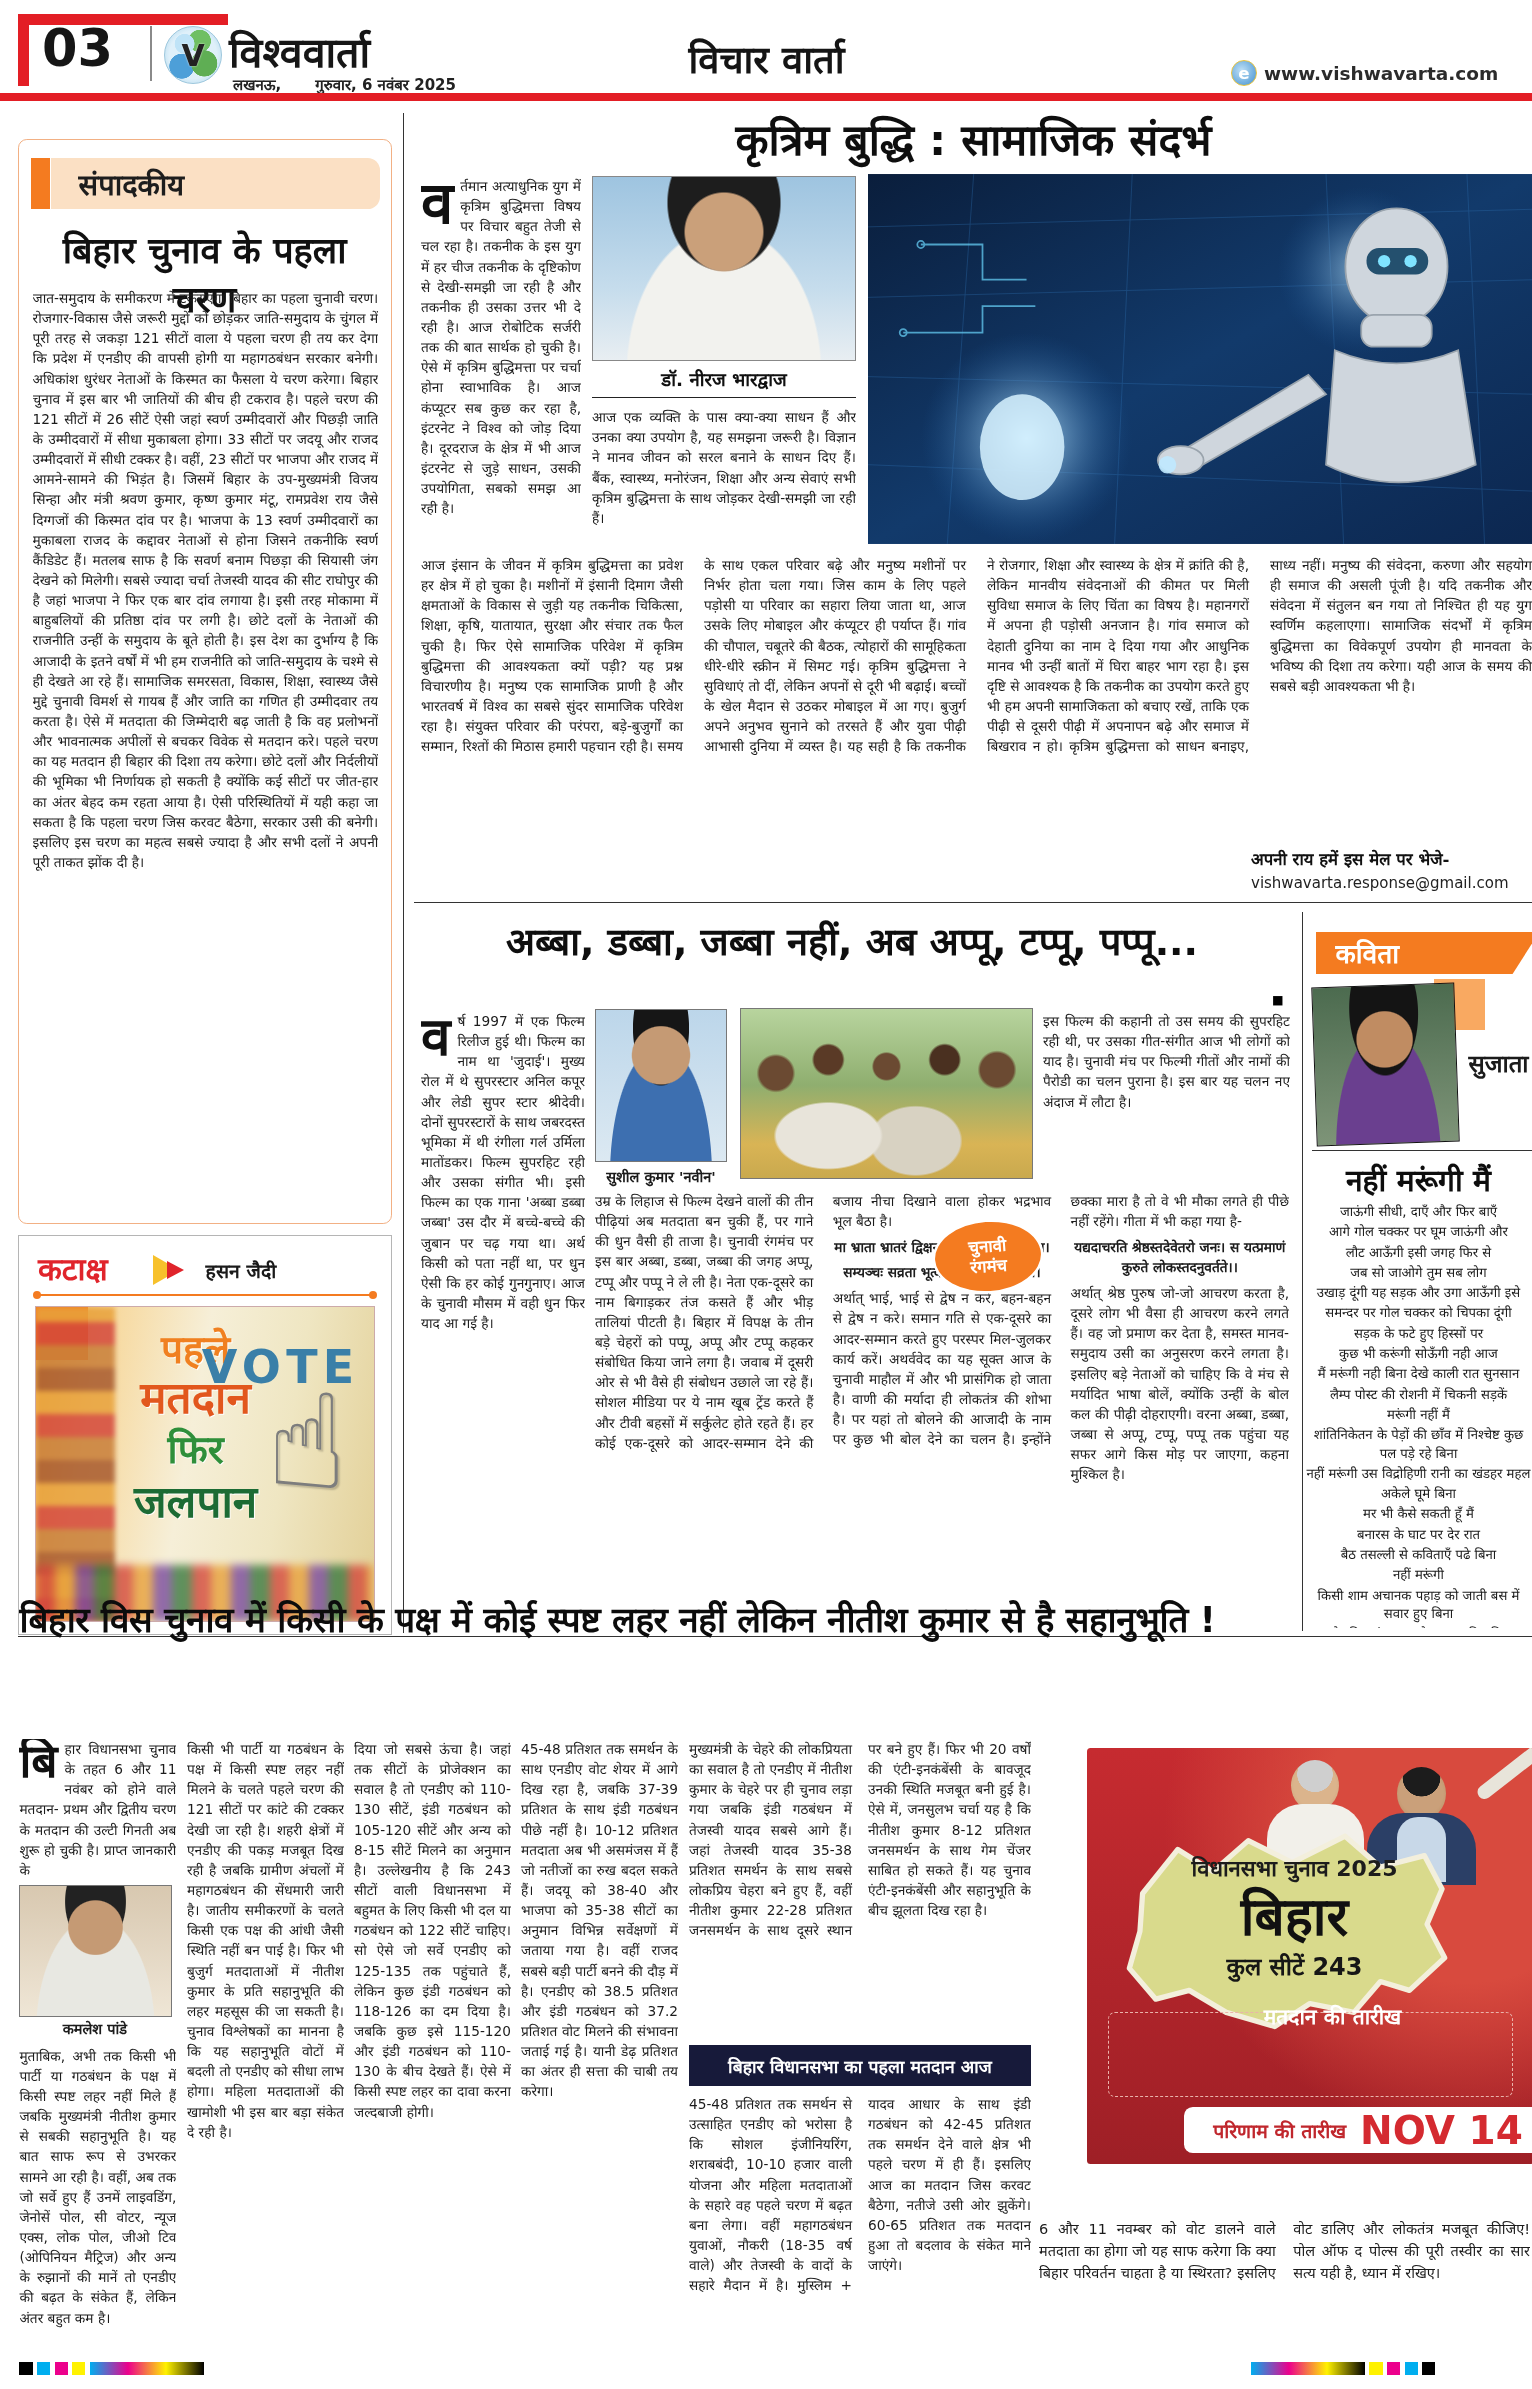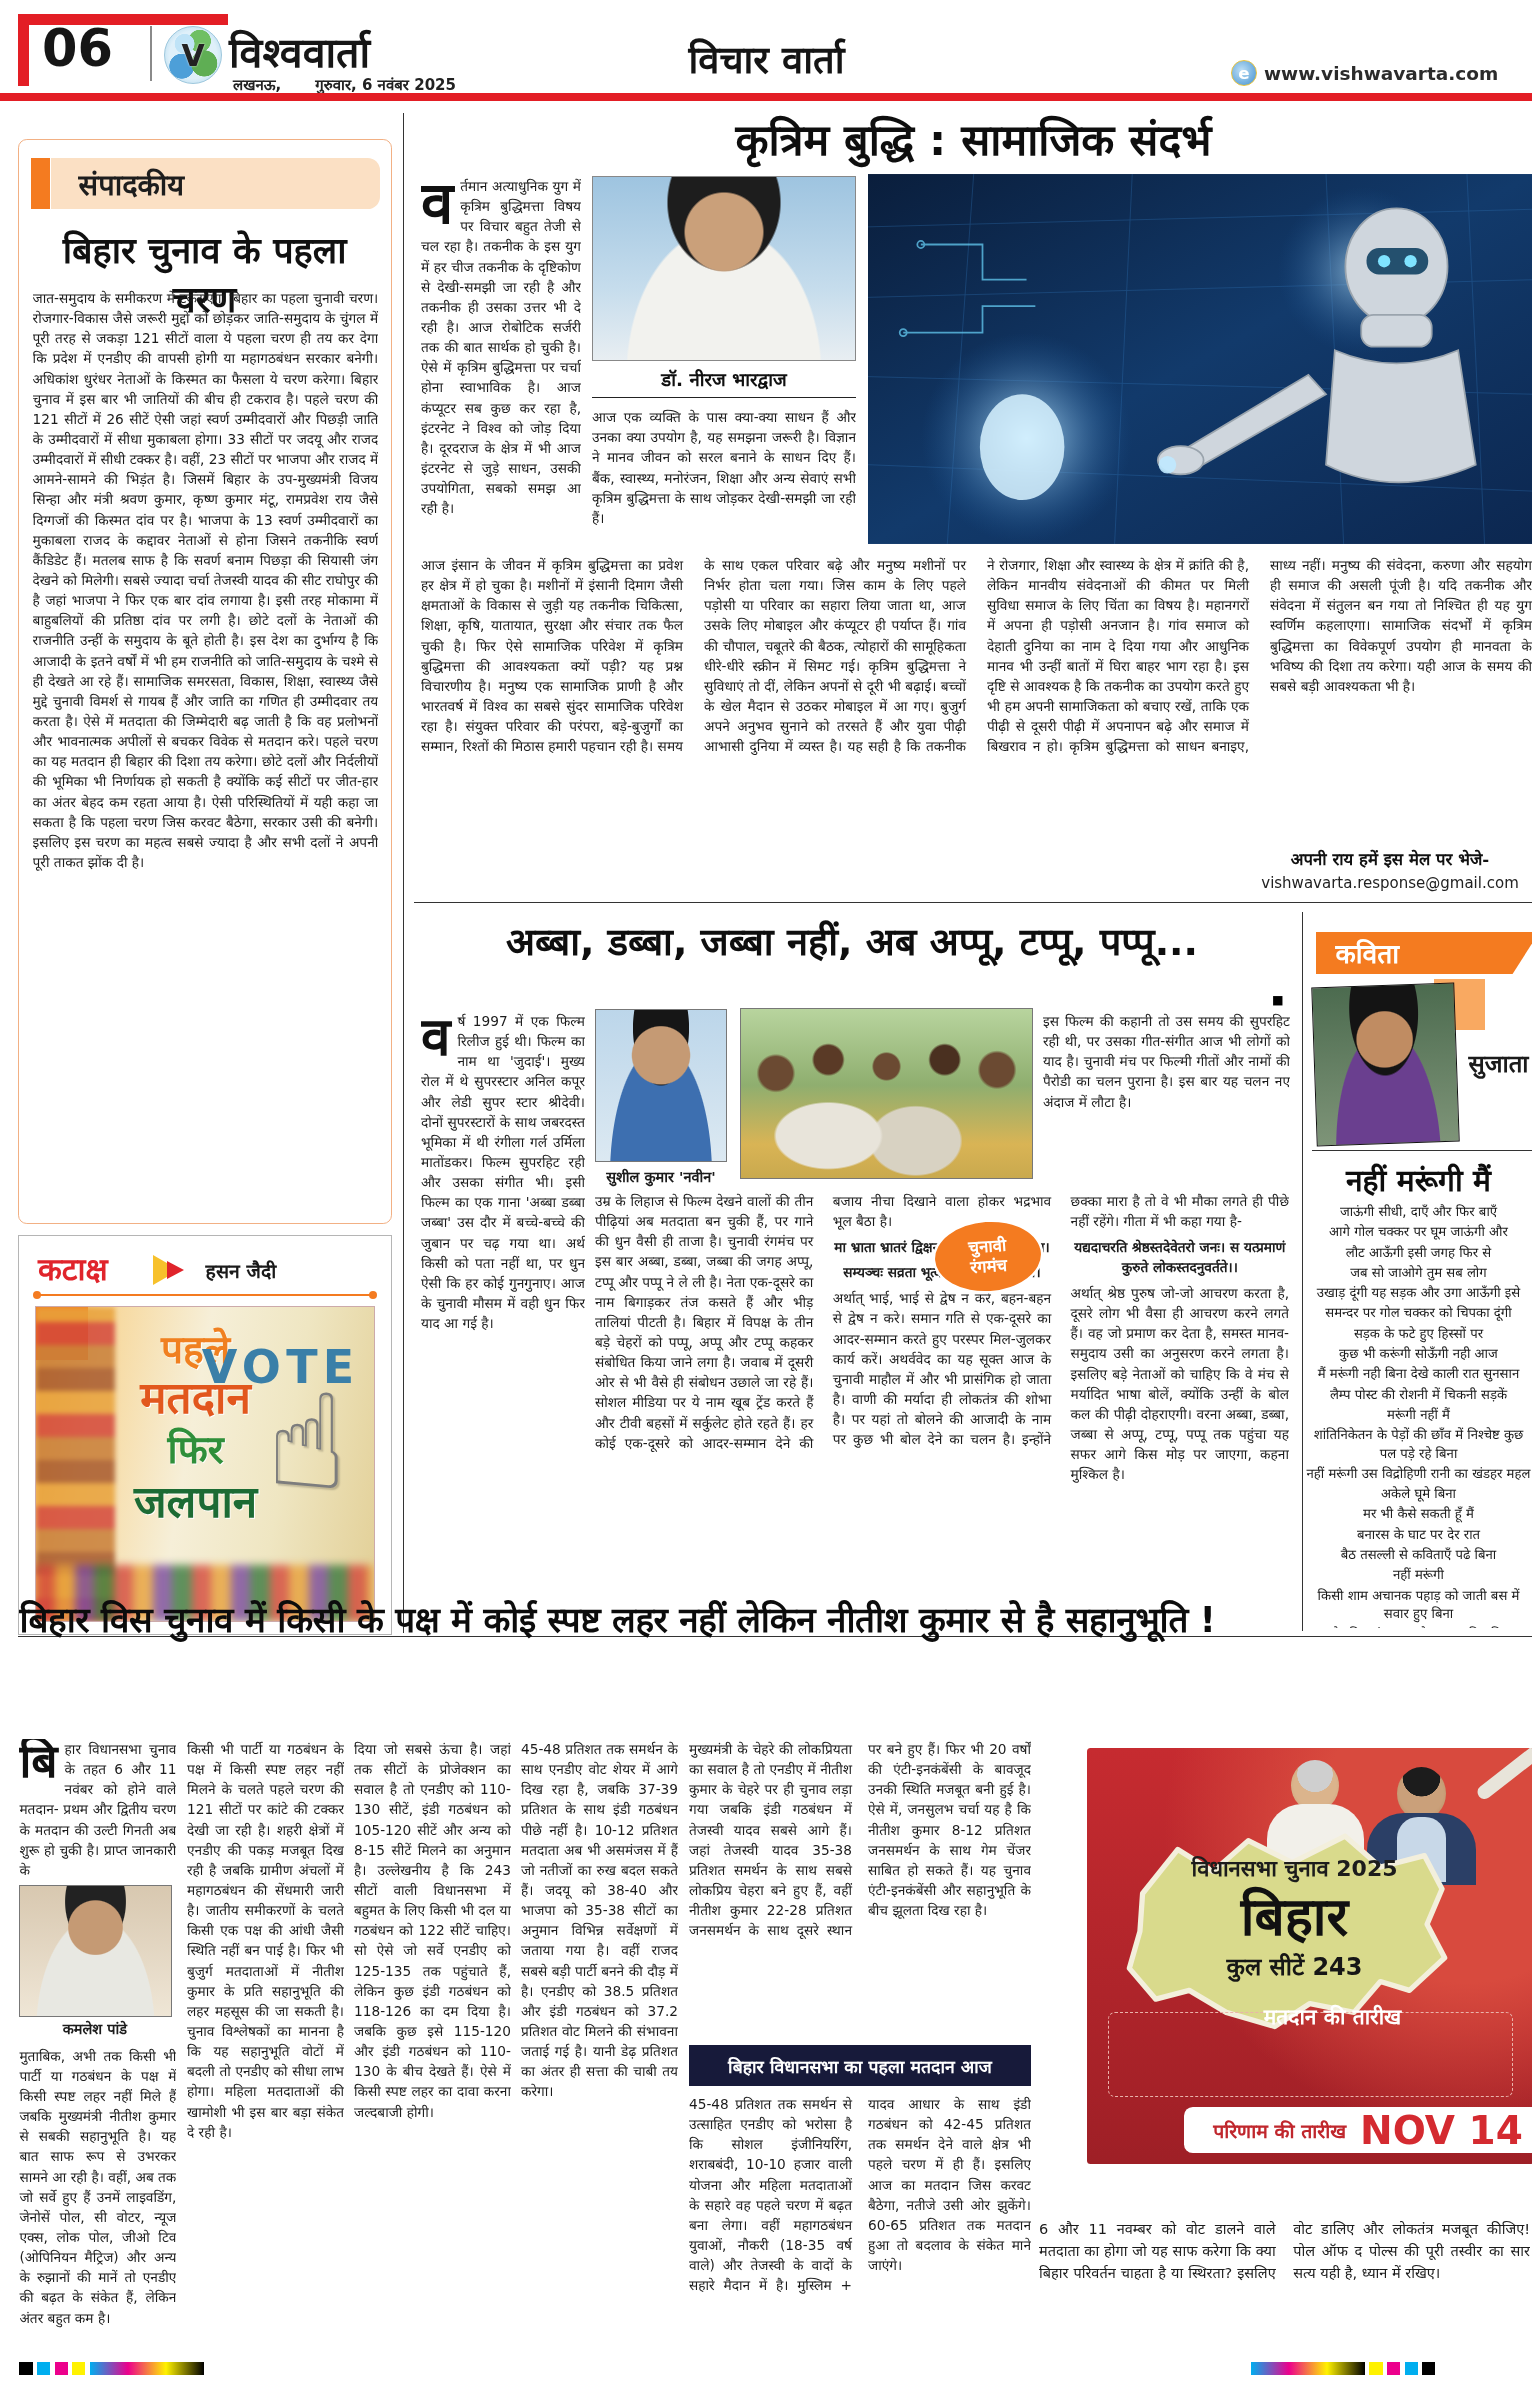--- a/index.html
+++ b/index.html
@@ -73,21 +73,21 @@
   #ai-photo{width:262px;height:183px;border:0.9px solid #888;
      background:radial-gradient(circle at 50% 30%,#caa07a 0 21%,transparent 22%),
                 radial-gradient(ellipse at 50% 14%,#1d1d1d 0 30%,transparent 31%),
                 radial-gradient(ellipse at 50% 108%,#f2f2ee 0 52%,transparent 53%),
                 linear-gradient(180deg,#9ec4e0 0%,#c5dcec 60%,#e8eef2 100%);}
   #ai-author{width:264px;text-align:center;font-size:18.5px;font-weight:bold;margin-top:5.3px;color:#101010;}
   #ai-author-rule{width:264px;height:1.8px;background:#222;margin-top:5.3px;}
   #ai-col2{margin-top:8.8px;height:148px;}
   #ai-img{left:868px;top:174px;width:665px;height:370px;overflow:hidden;}
   #ai-lower{left:421px;top:555px;width:1111px;height:287px;column-count:4;column-gap:21px;}
-  #ai-feedback{left:1251px;top:847px;width:278px;text-align:center;}
+  #ai-feedback{left:1251px;top:847px;width:278px;text-align:left;}
   #ai-feedback-label{font-size:16.7px;font-weight:bold;color:#111;}
   #ai-feedback-email{font-size:15px;color:#222;margin-top:3.5px;}
   
   #sat-head{left:414px;top:914px;width:876px;text-align:center;font-size:38px;font-weight:bold;color:#0e0e0e;}
   #sat-col1{left:421px;top:1011px;width:164px;height:617px;}
   #sat-author-blk{left:595px;top:1009px;width:132px;}
   #sat-photo{width:130px;height:151px;border:0.9px solid #777;
      background:radial-gradient(circle at 50% 30%,#c59a74 0 23%,transparent 24%),
                 radial-gradient(ellipse at 50% 12%,#161616 0 30%,transparent 31%),
                 radial-gradient(ellipse at 50% 110%,#3d6fb0 0 55%,transparent 56%),
@@ -175,21 +175,21 @@
   .reg-sq{width:13.2px;height:13.2px;}
   .reg-grad{width:114px;height:13.2px;background:linear-gradient(90deg,#00aeef,#ec008c,#fff200,#000);}
 </style>
 </head>
 <body>
 
 <div id="page">
 
   <div class="abs" id="br-top"></div>
   <div class="abs" id="br-left"></div>
-  <div class="abs" id="pgnum">06</div>
+  <div class="abs" id="pgnum">03</div>
   <div class="abs" id="hdr-div"></div>
   <div class="abs" id="logo">
     <span id="logo-letter">V</span>
   </div>
   <div class="abs" id="masthead">विश्ववार्ता</div>
   <div class="abs" id="dateline">
     <span>लखनऊ,</span>
     <span>गुरुवार, 6 नवंबर 2025</span>
   </div>
   <div class="abs" id="sec-title">विचार वार्ता</div>

